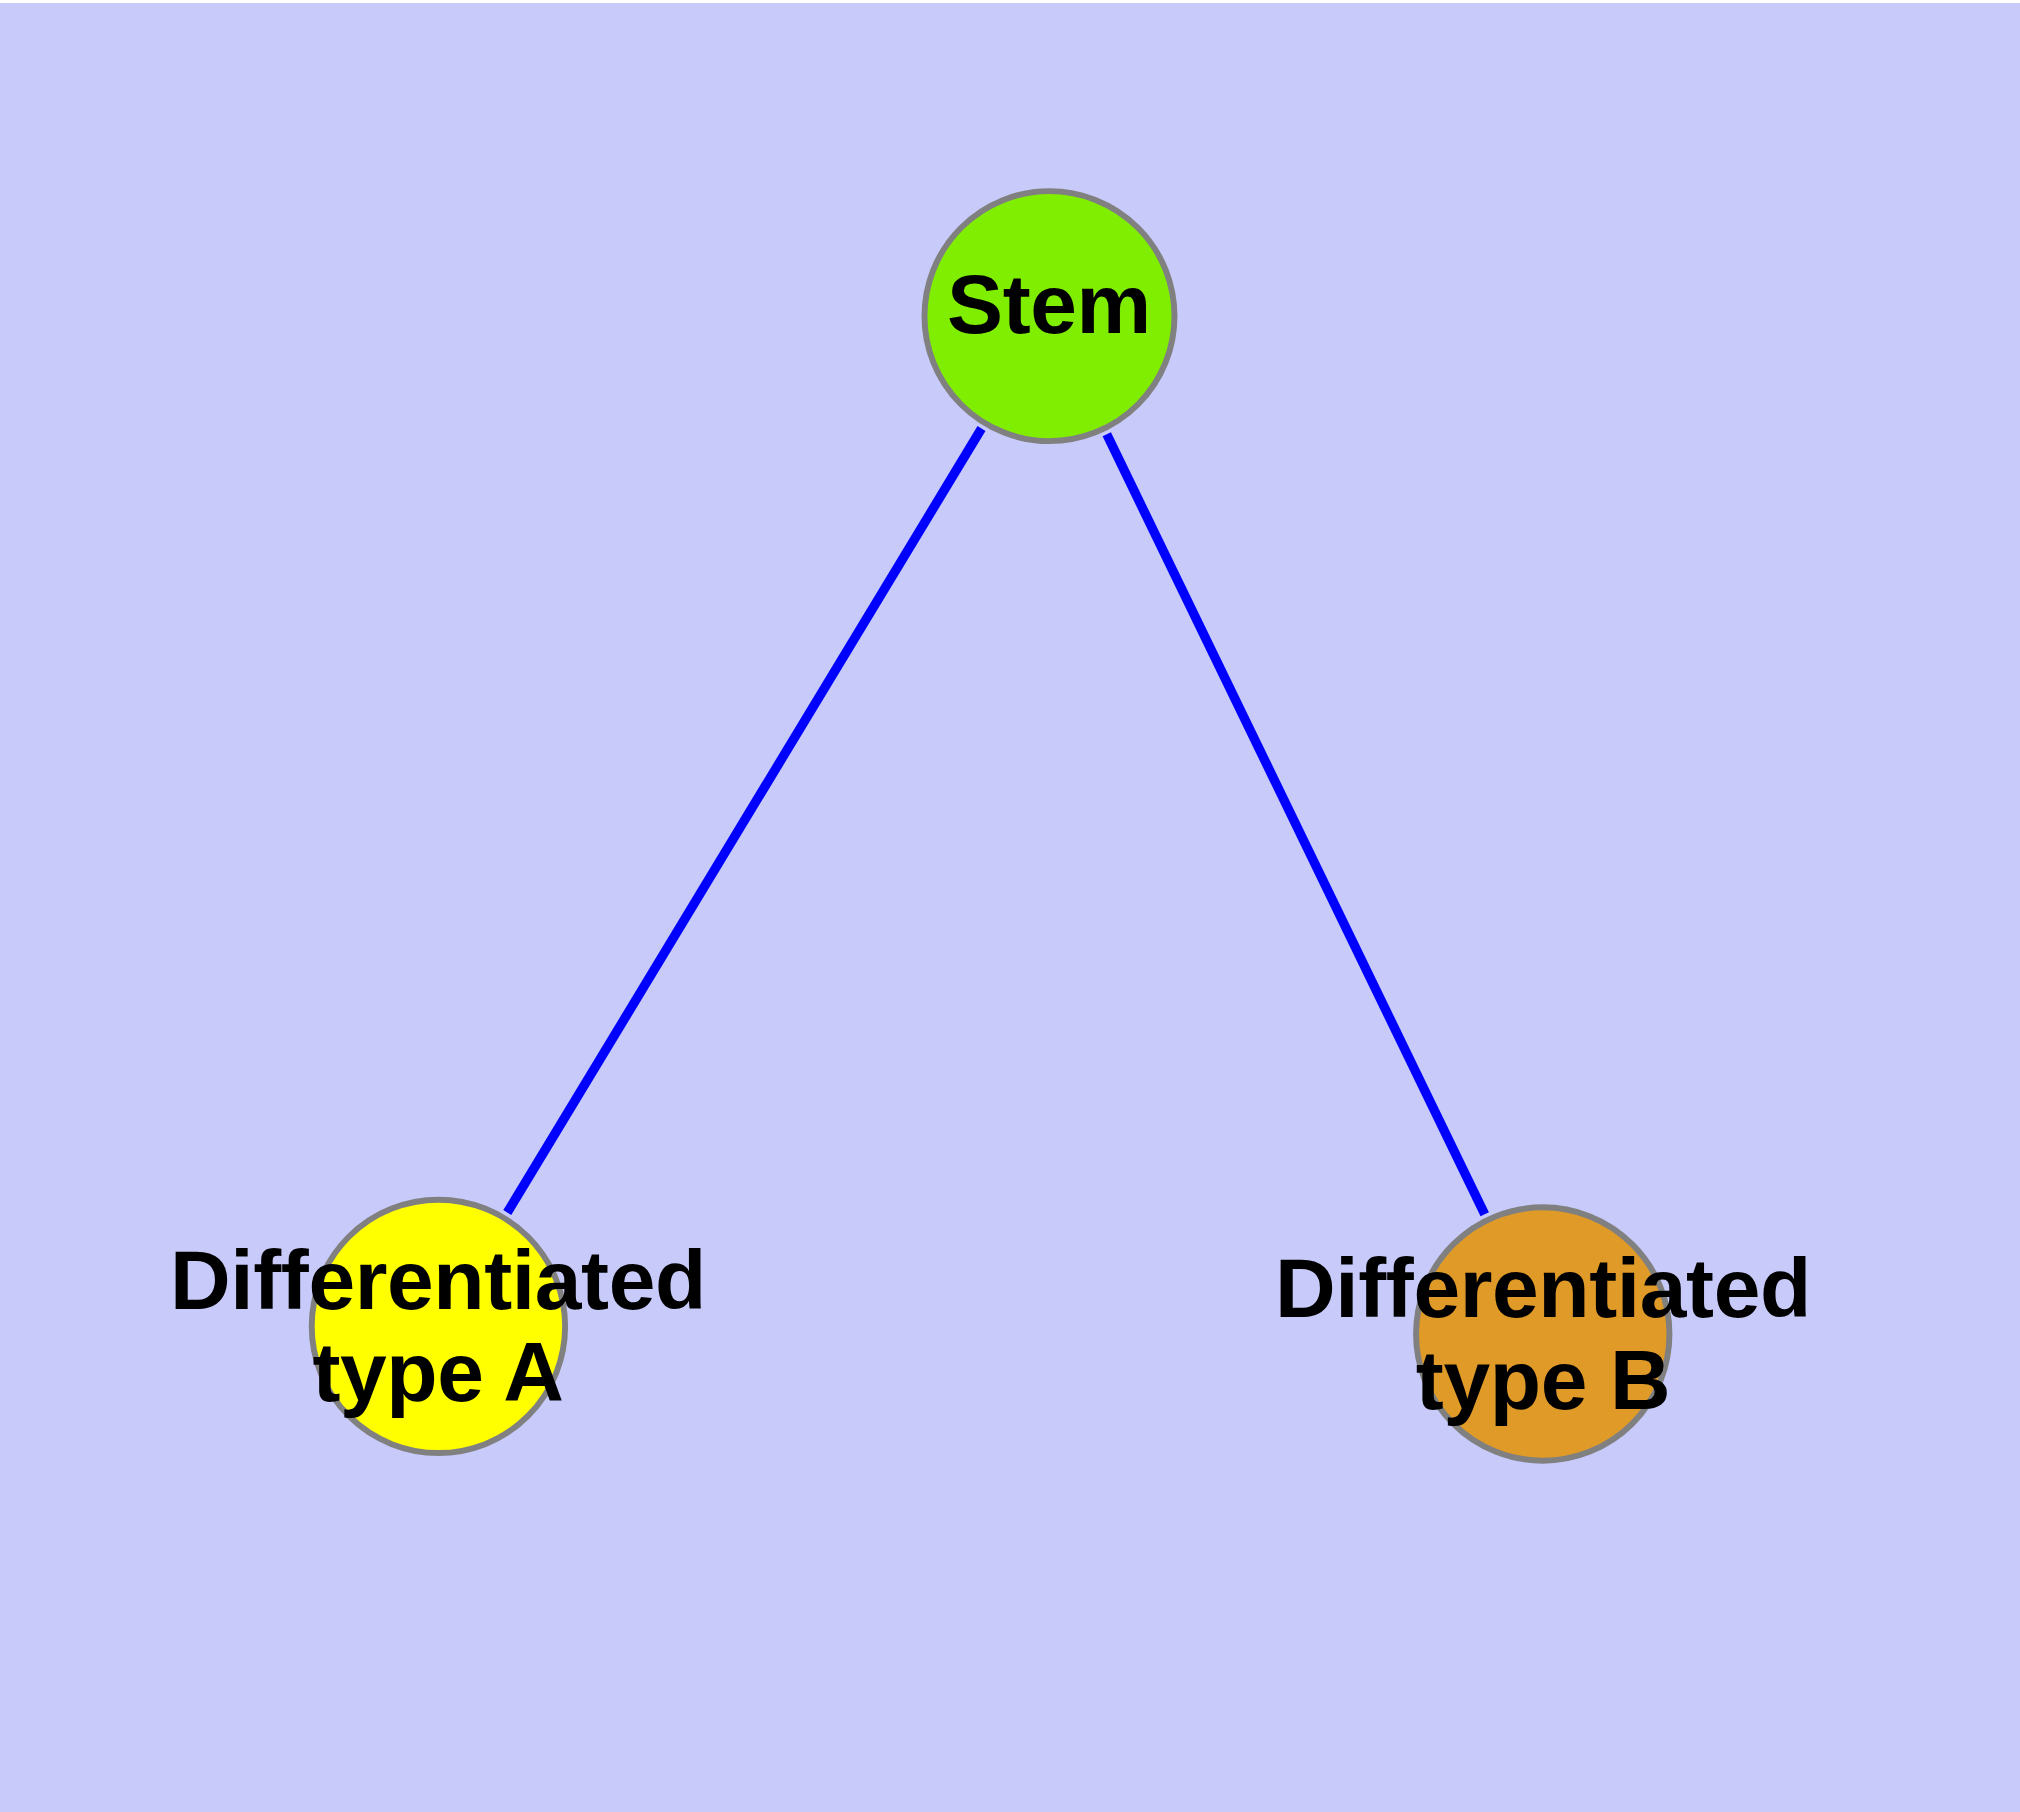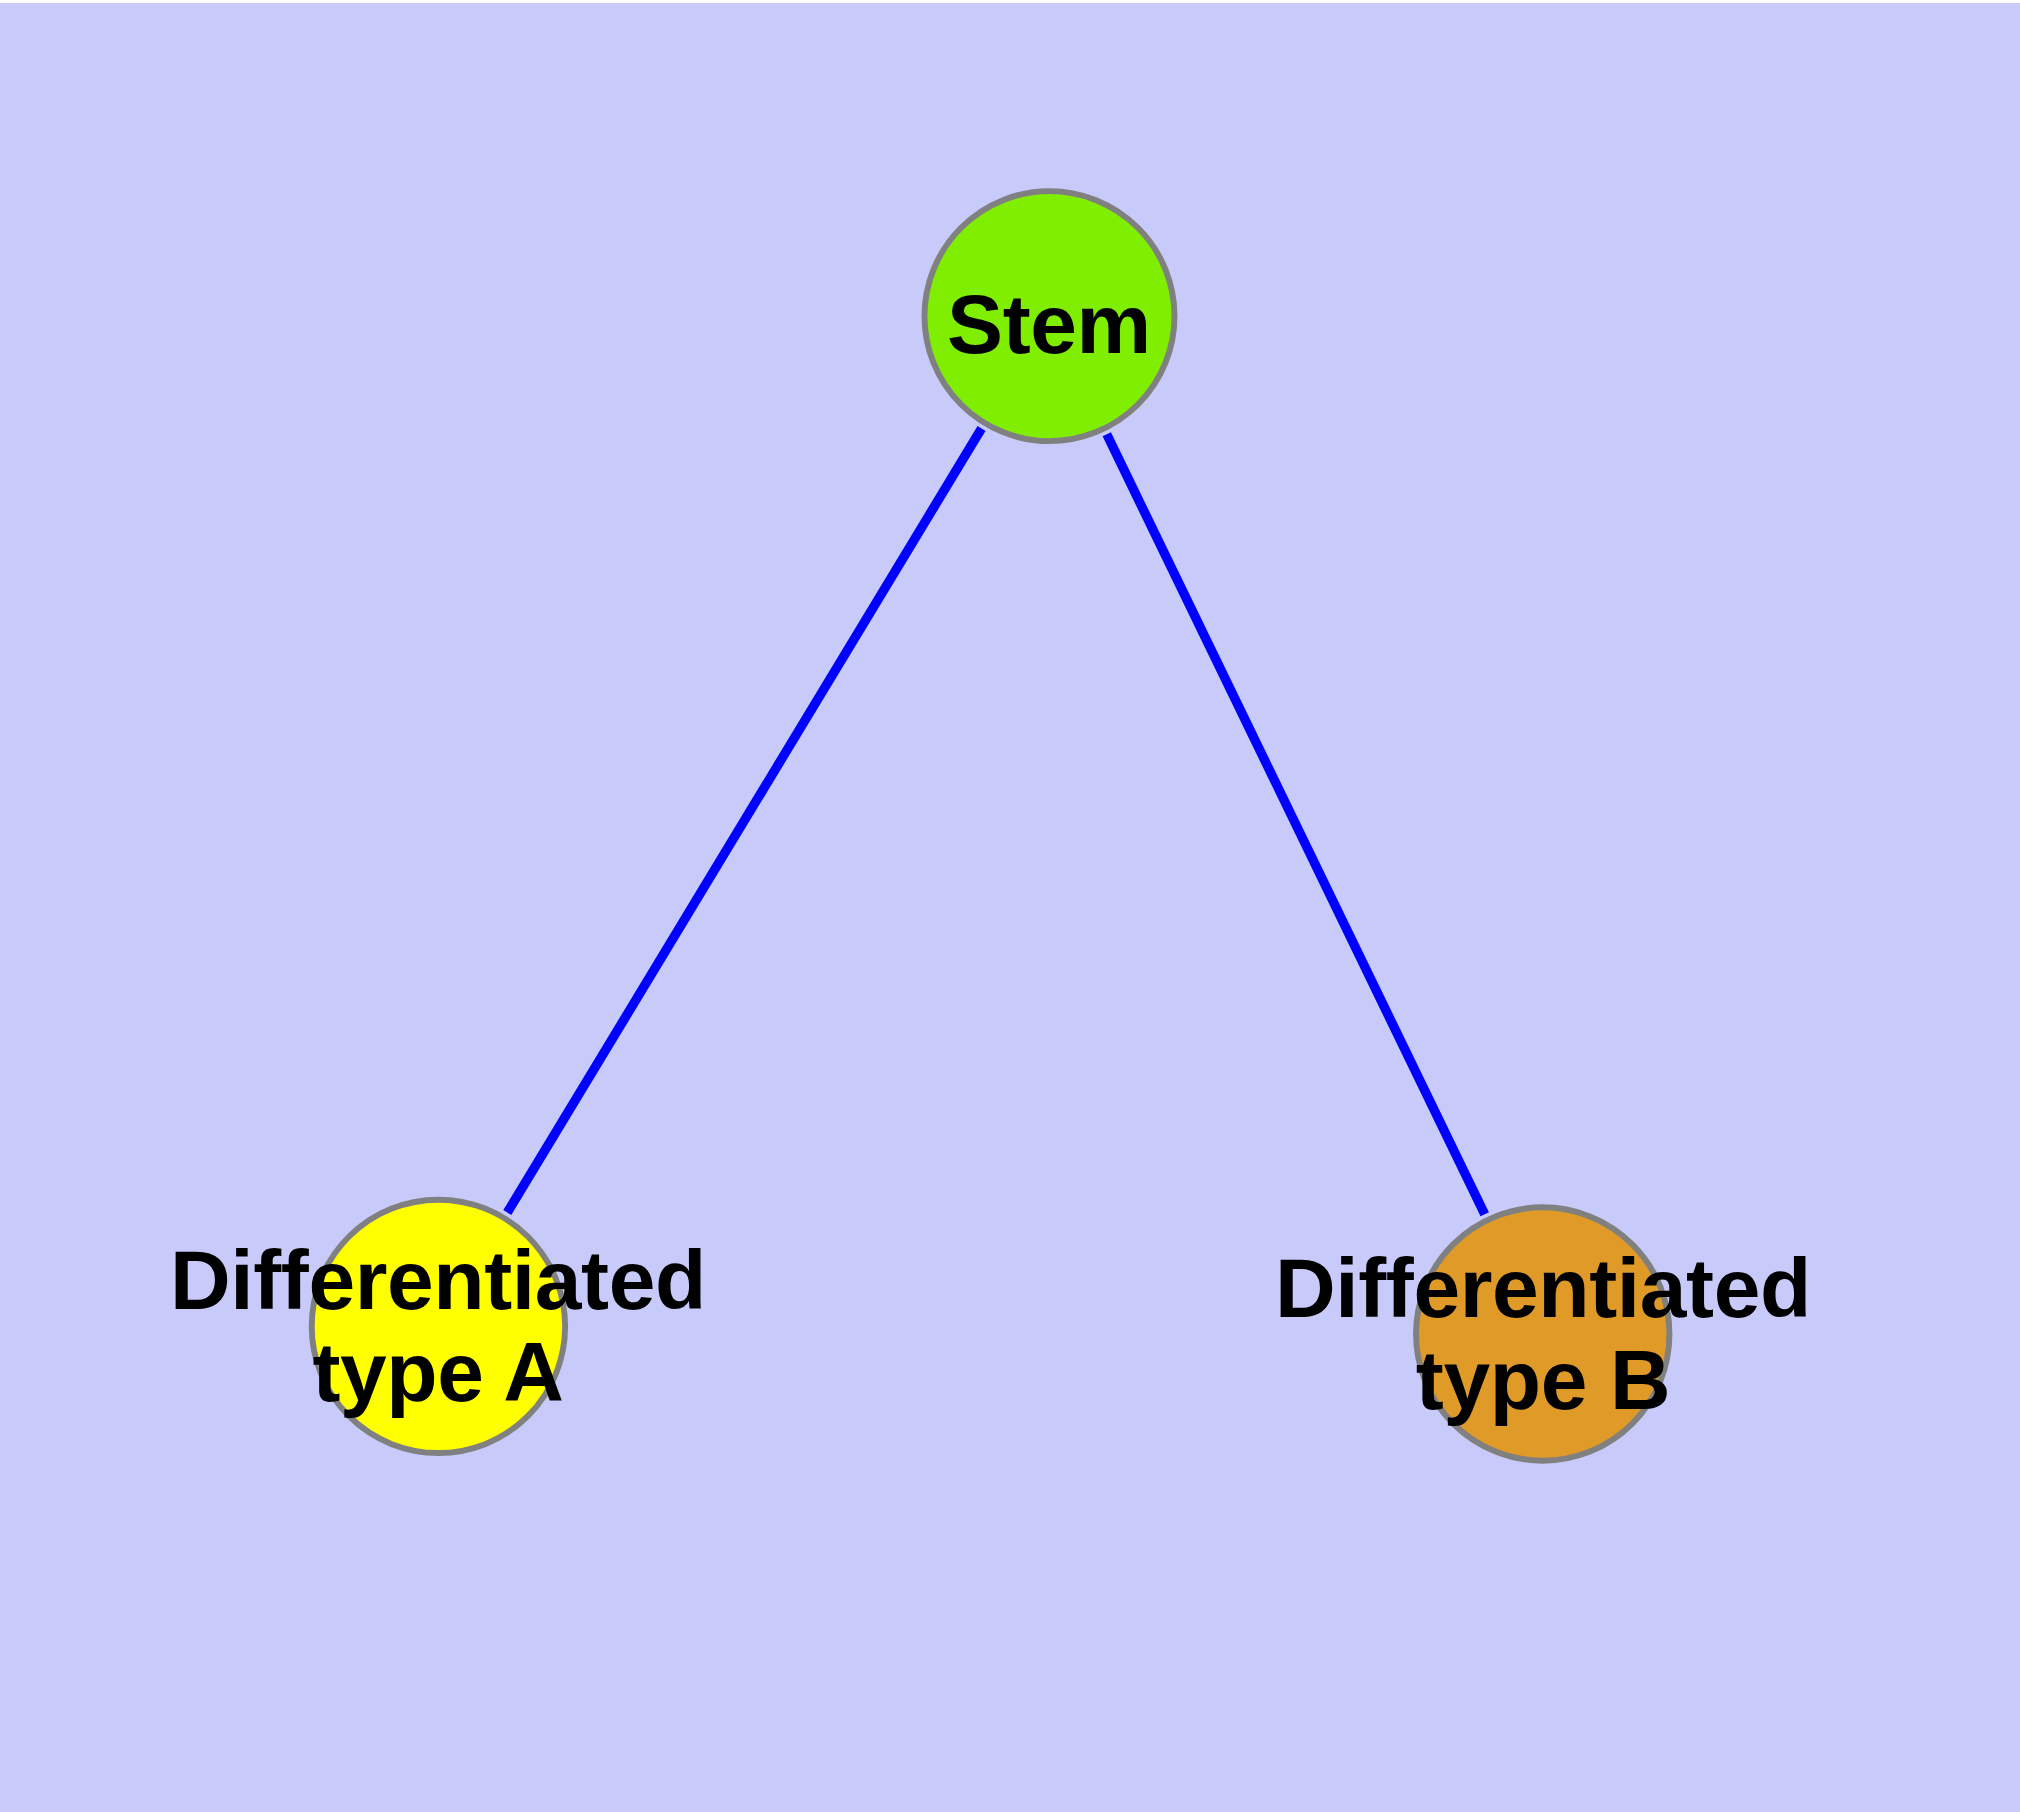--- a/index.html
+++ b/index.html
@@ -56,20 +56,20 @@
       <line x1="1157.7791608688312" y1="505.6258533208783" x2="598.2559467328614" y2="1430.662845345949" stroke="#0000ff" stroke-width="11" stroke-linecap="butt"></line>
       <line x1="1305.5938966075087" y1="512.4849997003744" x2="1751.5339240814267" y2="1432.715193851879" stroke="#0000ff" stroke-width="11" stroke-linecap="butt"></line>
     </g>
     <g>
       <circle cx="1238" cy="373" r="147.5" fill="#80ee00" stroke="#808080" stroke-width="7"></circle>
       <circle cx="517" cy="1565" r="149.5" fill="#ffff00" stroke="#808080" stroke-width="7"></circle>
       <circle cx="1820" cy="1574" r="149.5" fill="#e09a28" stroke="#808080" stroke-width="7"></circle>
     </g>
   </svg>
 
-  <div class="node-label" style="left: 1049px; top: 324px; color: rgb(0, 0, 0); font-size: 84px;">Stem</div>
+  <div class="node-label" style="left: 1049px; top: 304px; color: rgb(0, 0, 0); font-size: 84px;">Stem</div>
   <div class="node-label" style="left: 438px; top: 1326px; color: rgb(0, 0, 0); font-size: 84px;">Differentiated
 type A</div>
   <div class="node-label" style="left: 1543px; top: 1334px; color: rgb(0, 0, 0); font-size: 84px;">Differentiated
 type B</div>
 
 </div>
 
 
 </body></html>

